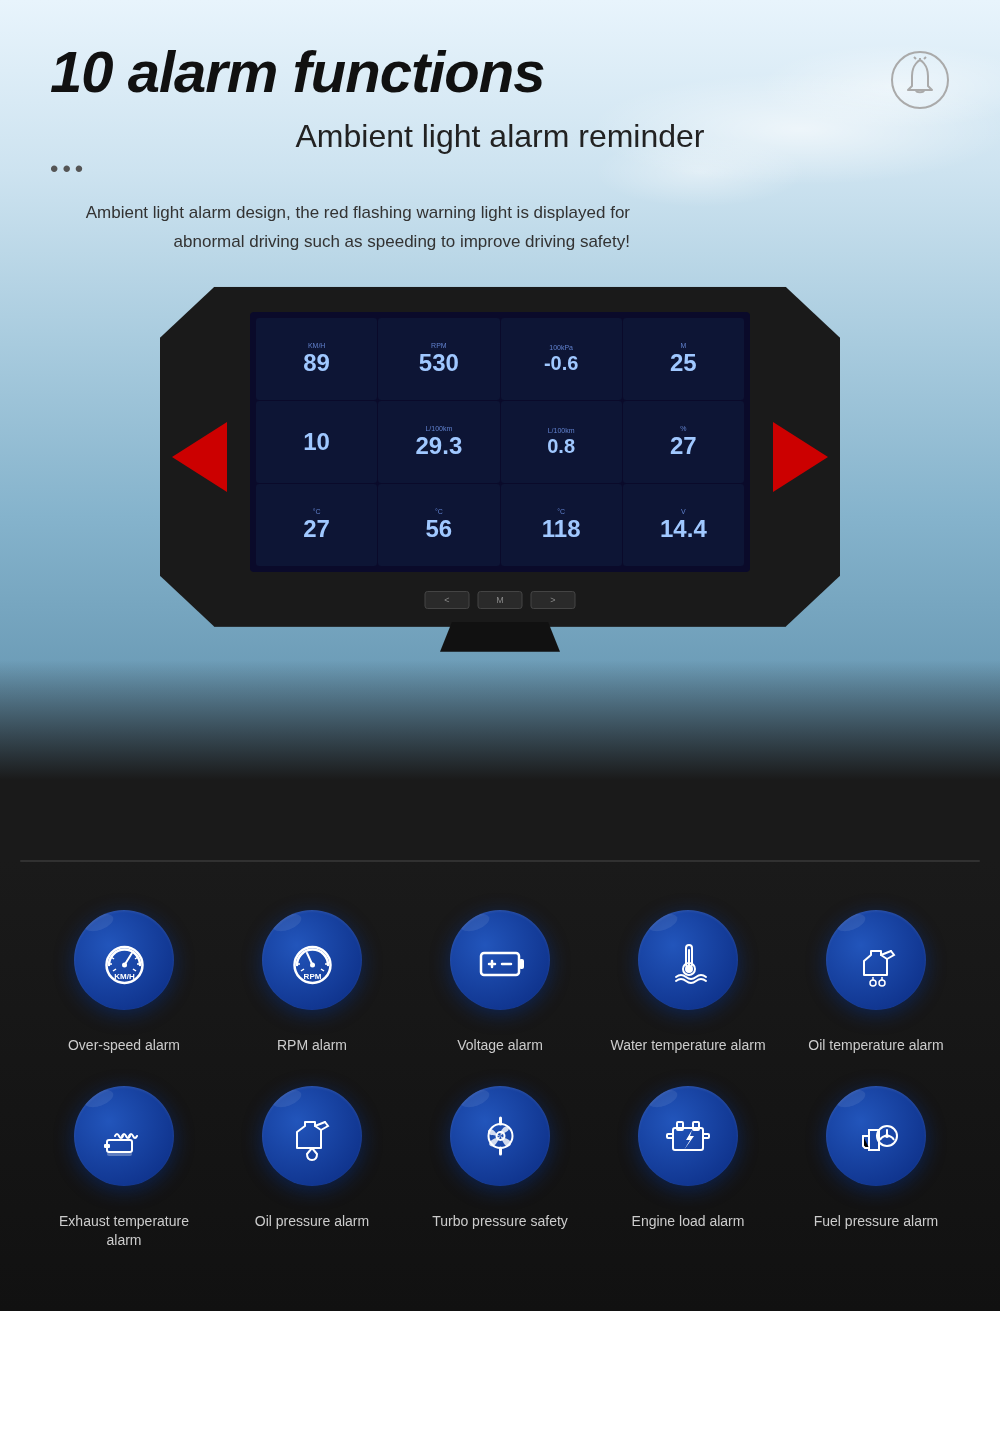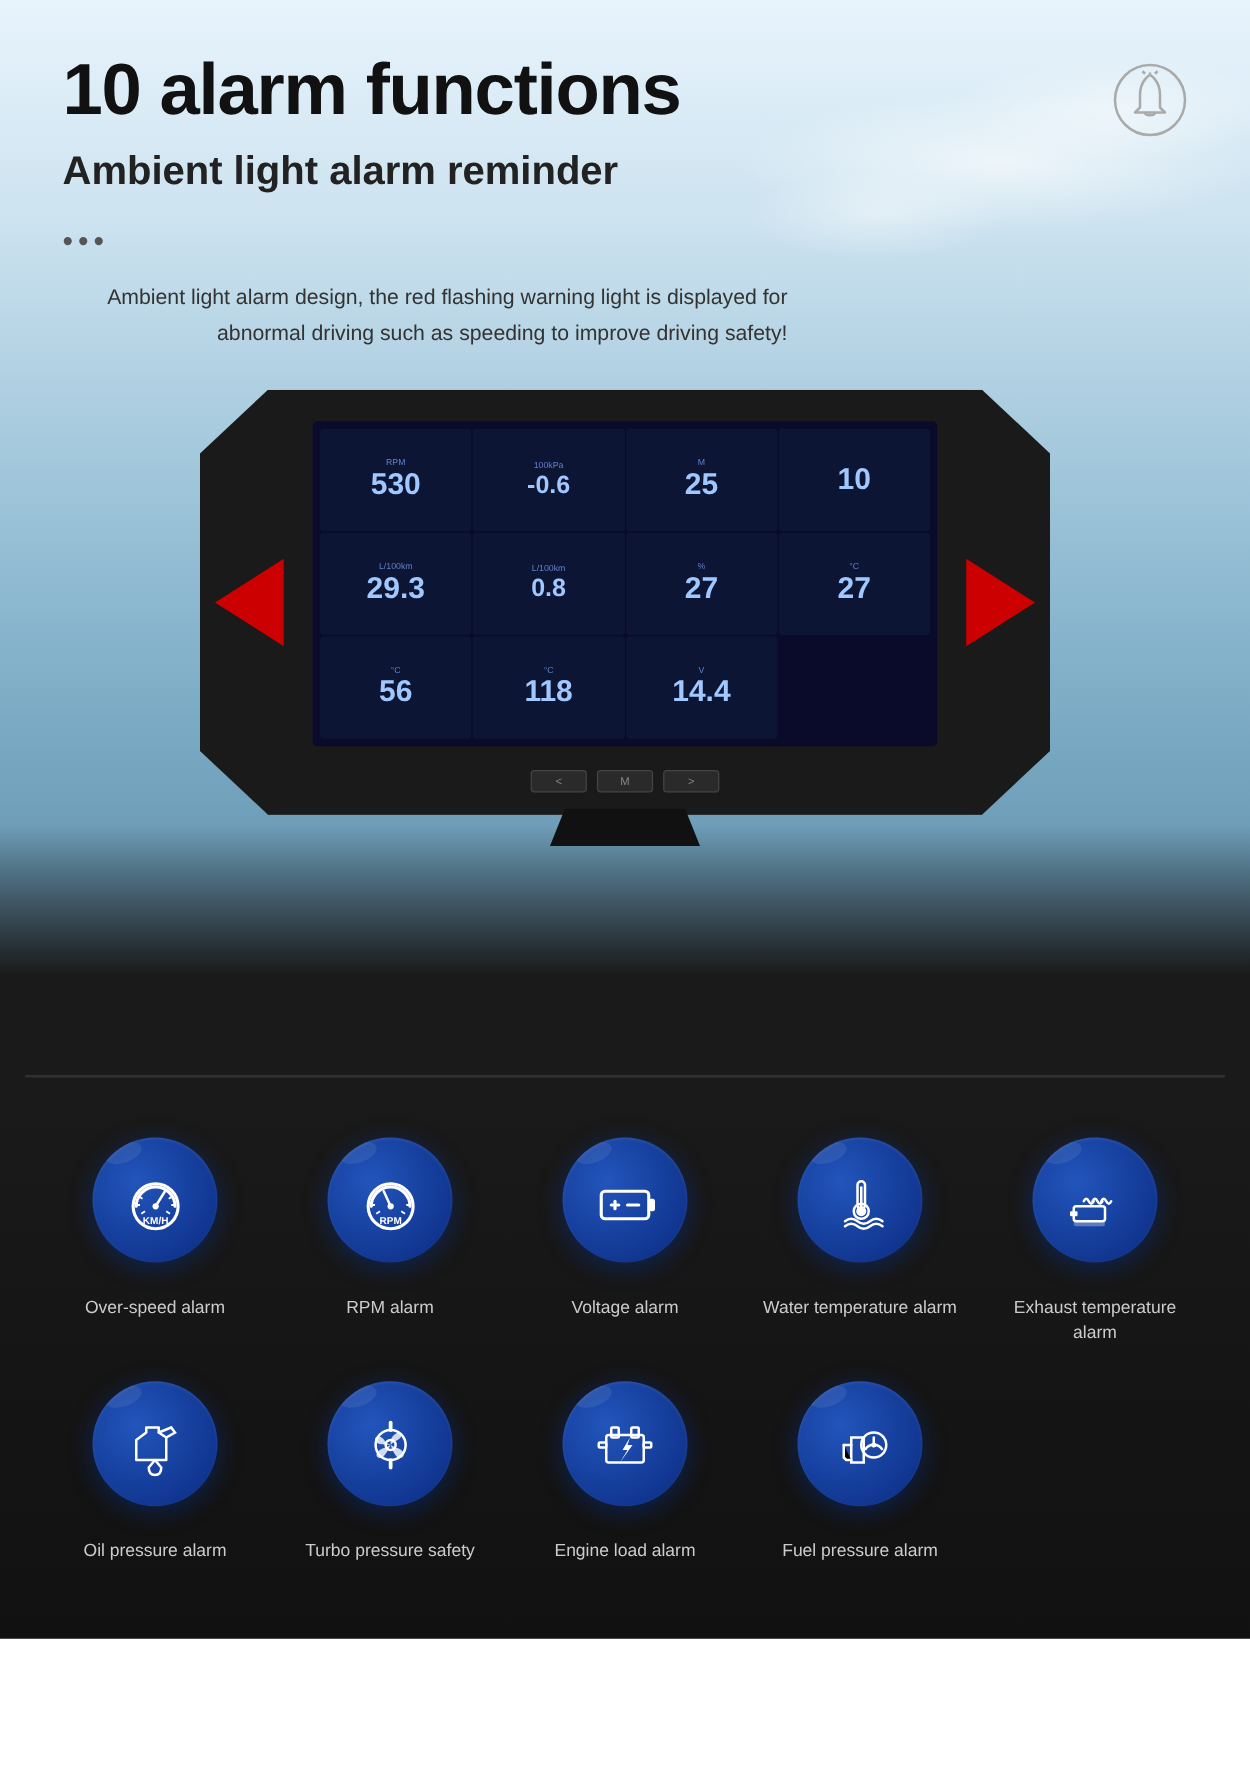--- a/index.html
+++ b/index.html
@@ -42,41 +42,43 @@
     .content-wrapper {
       position: relative;
       z-index: 2;
     }
 
     .title-row {
       display: flex;
       align-items: flex-start;
       justify-content: space-between;
       margin-bottom: 8px;
+      font-style: italic;
     }
 
     .main-title {
       font-size: 58px;
       font-weight: 900;
       color: #111;
       line-height: 1.1;
       letter-spacing: -1px;
     }
 
     .bell-icon {
       width: 60px;
       height: 60px;
       margin-top: 10px;
     }
 
     .subtitle {
       font-size: 32px;
-      font-weight: 700;
+      font-weight: 400;
       color: #222;
-      margin-bottom: 25px;
+      margin-bottom: 0;
+      text-align: center;
     }
 
     .dots {
       font-size: 24px;
       color: #555;
       margin-bottom: 16px;
       letter-spacing: 4px;
     }
 
     .description {
@@ -337,20 +339,24 @@
 
     <div class="hud-container">
       <div class="hud-device">
         <div class="hud-body"></div>
         <div class="hud-left-accent"></div>
         <div class="hud-right-accent"></div>
 
         <div class="hud-screen">
 
           <div class="hud-cell">
+            <div class="hud-cell-label">KM/H</div>
+            <div class="hud-cell-value large">89</div>
+          </div>
+          <div class="hud-cell">
             <div class="hud-cell-label">RPM</div>
             <div class="hud-cell-value large">530</div>
           </div>
           <div class="hud-cell">
             <div class="hud-cell-label">100kPa</div>
             <div class="hud-cell-value">-0.6</div>
           </div>
           <div class="hud-cell">
             <div class="hud-cell-label">M</div>
             <div class="hud-cell-value large">25</div>
@@ -480,20 +486,38 @@
             <circle cx="28" cy="36" r="4" fill="white"></circle>
 
             <path d="M15 44 Q20 40 25 44 Q30 48 35 44 Q40 40 45 44" fill="none" stroke="white" stroke-width="2" stroke-linecap="round"></path>
             <path d="M15 48 Q20 44 25 48 Q30 52 35 48 Q40 44 45 48" fill="none" stroke="white" stroke-width="2" stroke-linecap="round"></path>
           </svg>
         </div>
       </div>
       <span class="alarm-label">Water temperature alarm</span>
     </div>
 
+    <div class="alarm-item">
+      <div class="alarm-circle">
+        <div class="alarm-icon">
+          <svg width="55" height="55" viewBox="0 0 55 55">
+
+            <path d="M15 42 L15 28 L22 22 L22 18 L32 18 L32 22 L38 26 L38 42 Z" fill="none" stroke="white" stroke-width="2" stroke-linejoin="round"></path>
+            <path d="M32 22 L42 18" fill="none" stroke="white" stroke-width="2" stroke-linecap="round"></path>
+            <path d="M38 26 L45 22 L42 18" fill="none" stroke="white" stroke-width="2" stroke-linecap="round"></path>
+
+            <circle cx="24" cy="50" r="3" fill="none" stroke="white" stroke-width="1.5"></circle>
+            <path d="M24 47 L24 44" stroke="white" stroke-width="1.5"></path>
+            <circle cx="33" cy="50" r="3" fill="none" stroke="white" stroke-width="1.5"></circle>
+            <path d="M33 47 L33 44" stroke="white" stroke-width="1.5"></path>
+          </svg>
+        </div>
+      </div>
+      <span class="alarm-label">Oil temperature alarm</span>
+    </div>
 
     <div class="alarm-item">
       <div class="alarm-circle">
         <div class="alarm-icon">
           <svg width="55" height="55" viewBox="0 0 55 55">
 
             <rect x="10" y="32" width="25" height="12" rx="2" fill="none" stroke="white" stroke-width="2"></rect>
             <rect x="7" y="36" width="6" height="4" rx="1" fill="white"></rect>
 
             <path d="M18 28 Q20 24 22 28 Q24 32 26 28" fill="none" stroke="white" stroke-width="2" stroke-linecap="round"></path>

